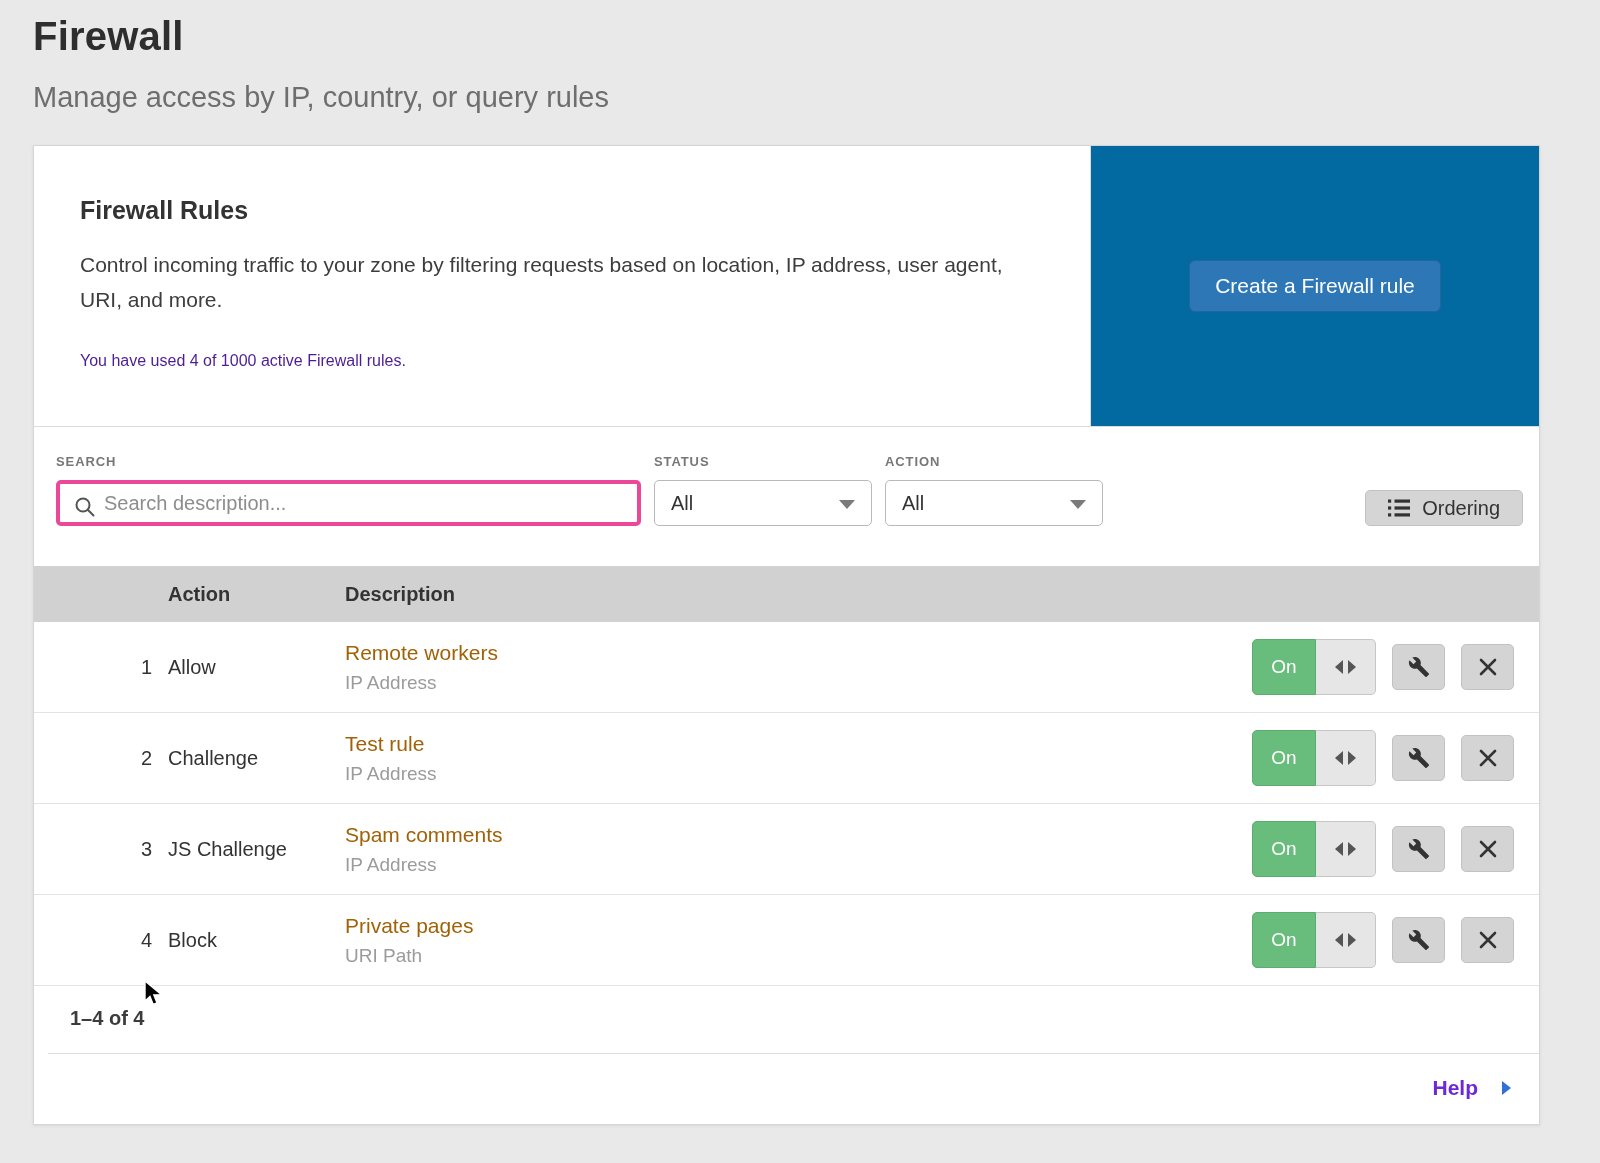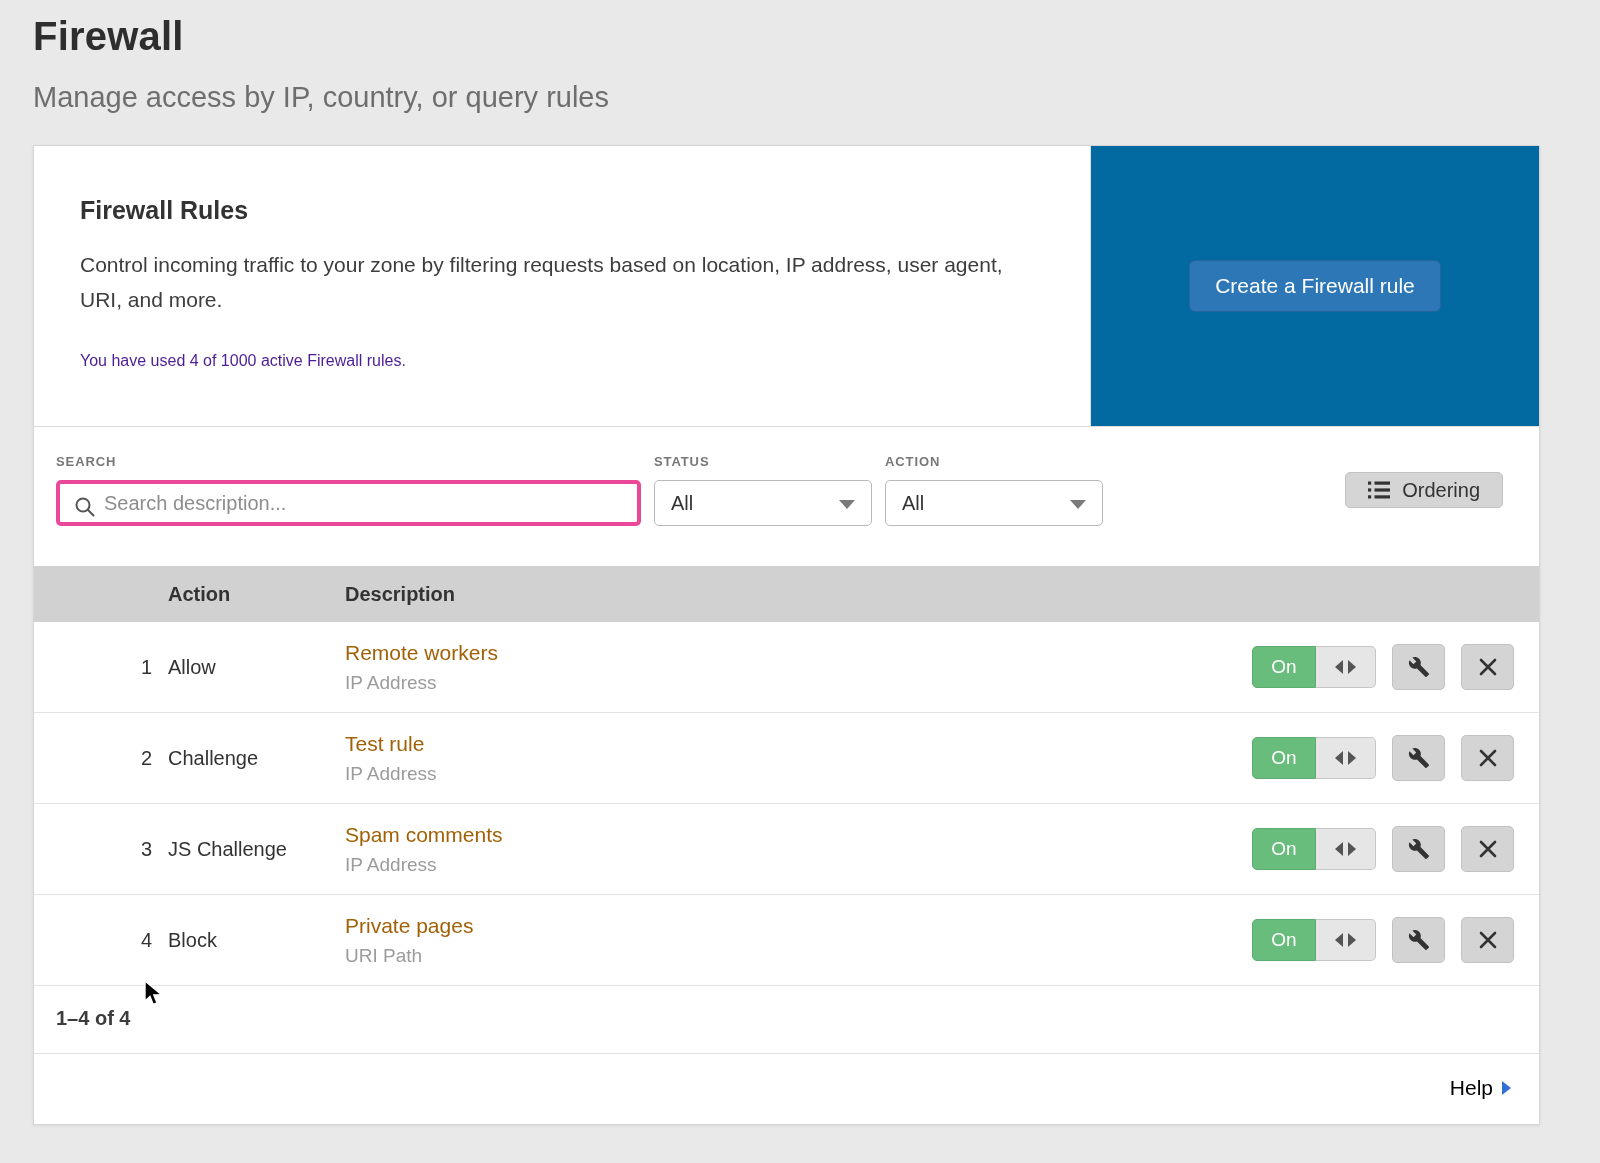--- a/index.html
+++ b/index.html
@@ -36,21 +36,21 @@
   .rules-desc { margin-top: 22px; font-size: 21px; line-height: 1.68; color: #3d3d3d; max-width: 950px; }
   .rules-usage { margin-top: 34px; font-size: 16px; font-weight: 400; color: #4c1d95; }
   .create-btn {
     background: #2d77b7; color: #fff; border: 1px solid #24659e;
     font-size: 21px; font-weight: 500; padding: 13px 25px;
     border-radius: 6px; cursor: pointer;
     font-family: inherit;
   }
 
   
-  .filters { display: flex; align-items: center; padding: 27px 36px 40px 22px; }
+  .filters { display: flex; align-items: flex-end; padding: 27px 16px 40px 22px; }
   .filter-group { display: flex; flex-direction: column; }
   .filter-label {
     font-size: 13px; font-weight: 600; letter-spacing: 0.9px;
     color: #777; margin-bottom: 11px; text-transform: uppercase;
   }
   .search-group { width: 585px; }
   .search-box {
     position: relative; height: 46px;
     border: 4px solid #ec4899; border-radius: 5px; background: #fff;
   }
@@ -84,21 +84,21 @@
   .tbl-grid { display: grid; grid-template-columns: 134px 177px 1fr 263px; align-items: center; padding-right: 25px; }
   .tbl-header { background: #d1d1d1; height: 56px; }
   .tbl-header .th { font-size: 20px; font-weight: 700; color: #333; }
   .row { height: 91px; border-bottom: 1px solid #e3e3e3; }
   .row-num { text-align: right; padding-right: 16px; font-size: 20px; color: #333; }
   .row-action { font-size: 20px; color: #333; }
   .row-title { font-size: 21px; color: #a16207; }
   .row-sub { font-size: 19px; color: #9b9b9b; margin-top: 7px; }
   .row-controls { display: flex; align-items: center; justify-content: flex-end; gap: 16px; }
 
-  .toggle { display: flex; height: 42px; cursor: pointer; }
+  .toggle { display: flex; height: 56px; cursor: pointer; }
   .toggle-on {
     width: 64px; background: #68bd7c; color: #fff;
     border-radius: 5px 0 0 5px; border: 1px solid #5cab6f;
     display: flex; align-items: center; justify-content: center;
     font-size: 19px; font-weight: 500;
   }
   .toggle-handle {
     width: 60px; background: #e6e6e6; border: 1px solid #c6c6c6; border-left: none;
     border-radius: 0 5px 5px 0;
     display: flex; align-items: center; justify-content: center; gap: 5px;
@@ -106,23 +106,23 @@
   .tri-left { width: 0; height: 0; border-top: 7px solid transparent; border-bottom: 7px solid transparent; border-right: 8px solid #555; }
   .tri-right { width: 0; height: 0; border-top: 7px solid transparent; border-bottom: 7px solid transparent; border-left: 8px solid #555; }
 
   .icon-btn {
     width: 53px; height: 46px; background: #d4d4d4; border: 1px solid #c2c2c2;
     border-radius: 5px; display: flex; align-items: center; justify-content: center;
     cursor: pointer;
   }
 
   
-  .tbl-footer { padding: 21px 22px 23px 22px; font-size: 20px; font-weight: 700; color: #3c3c3c; border-bottom: 1px solid #e0e0e0; }
+  .tbl-footer { padding: 21px 22px 23px 22px; font-size: 20px; font-weight: 700; color: #3c3c3c; border-bottom: 1px solid #e0e0e0; margin-left: 14px; }
   .help-row { display: flex; justify-content: flex-end; align-items: center; padding: 22px 28px 24px 28px; }
-  .help-link { display: flex; align-items: center; gap: 9px; color: #000000; font-size: 21px; font-weight: 400; cursor: pointer; text-decoration: none; }
+  .help-link { display: flex; align-items: center; gap: 24px; color: #6d28d9; font-size: 21px; font-weight: 700; cursor: pointer; text-decoration: none; }
   .help-arrow { width: 0; height: 0; border-top: 7px solid transparent; border-bottom: 7px solid transparent; border-left: 9px solid #3370d4; }
 
   .cursor { position: absolute; left: 143px; top: 980px; pointer-events: none; }
 </style>
 </head>
 <body>
 
 <div class="page">
 
   <div class="page-header">

